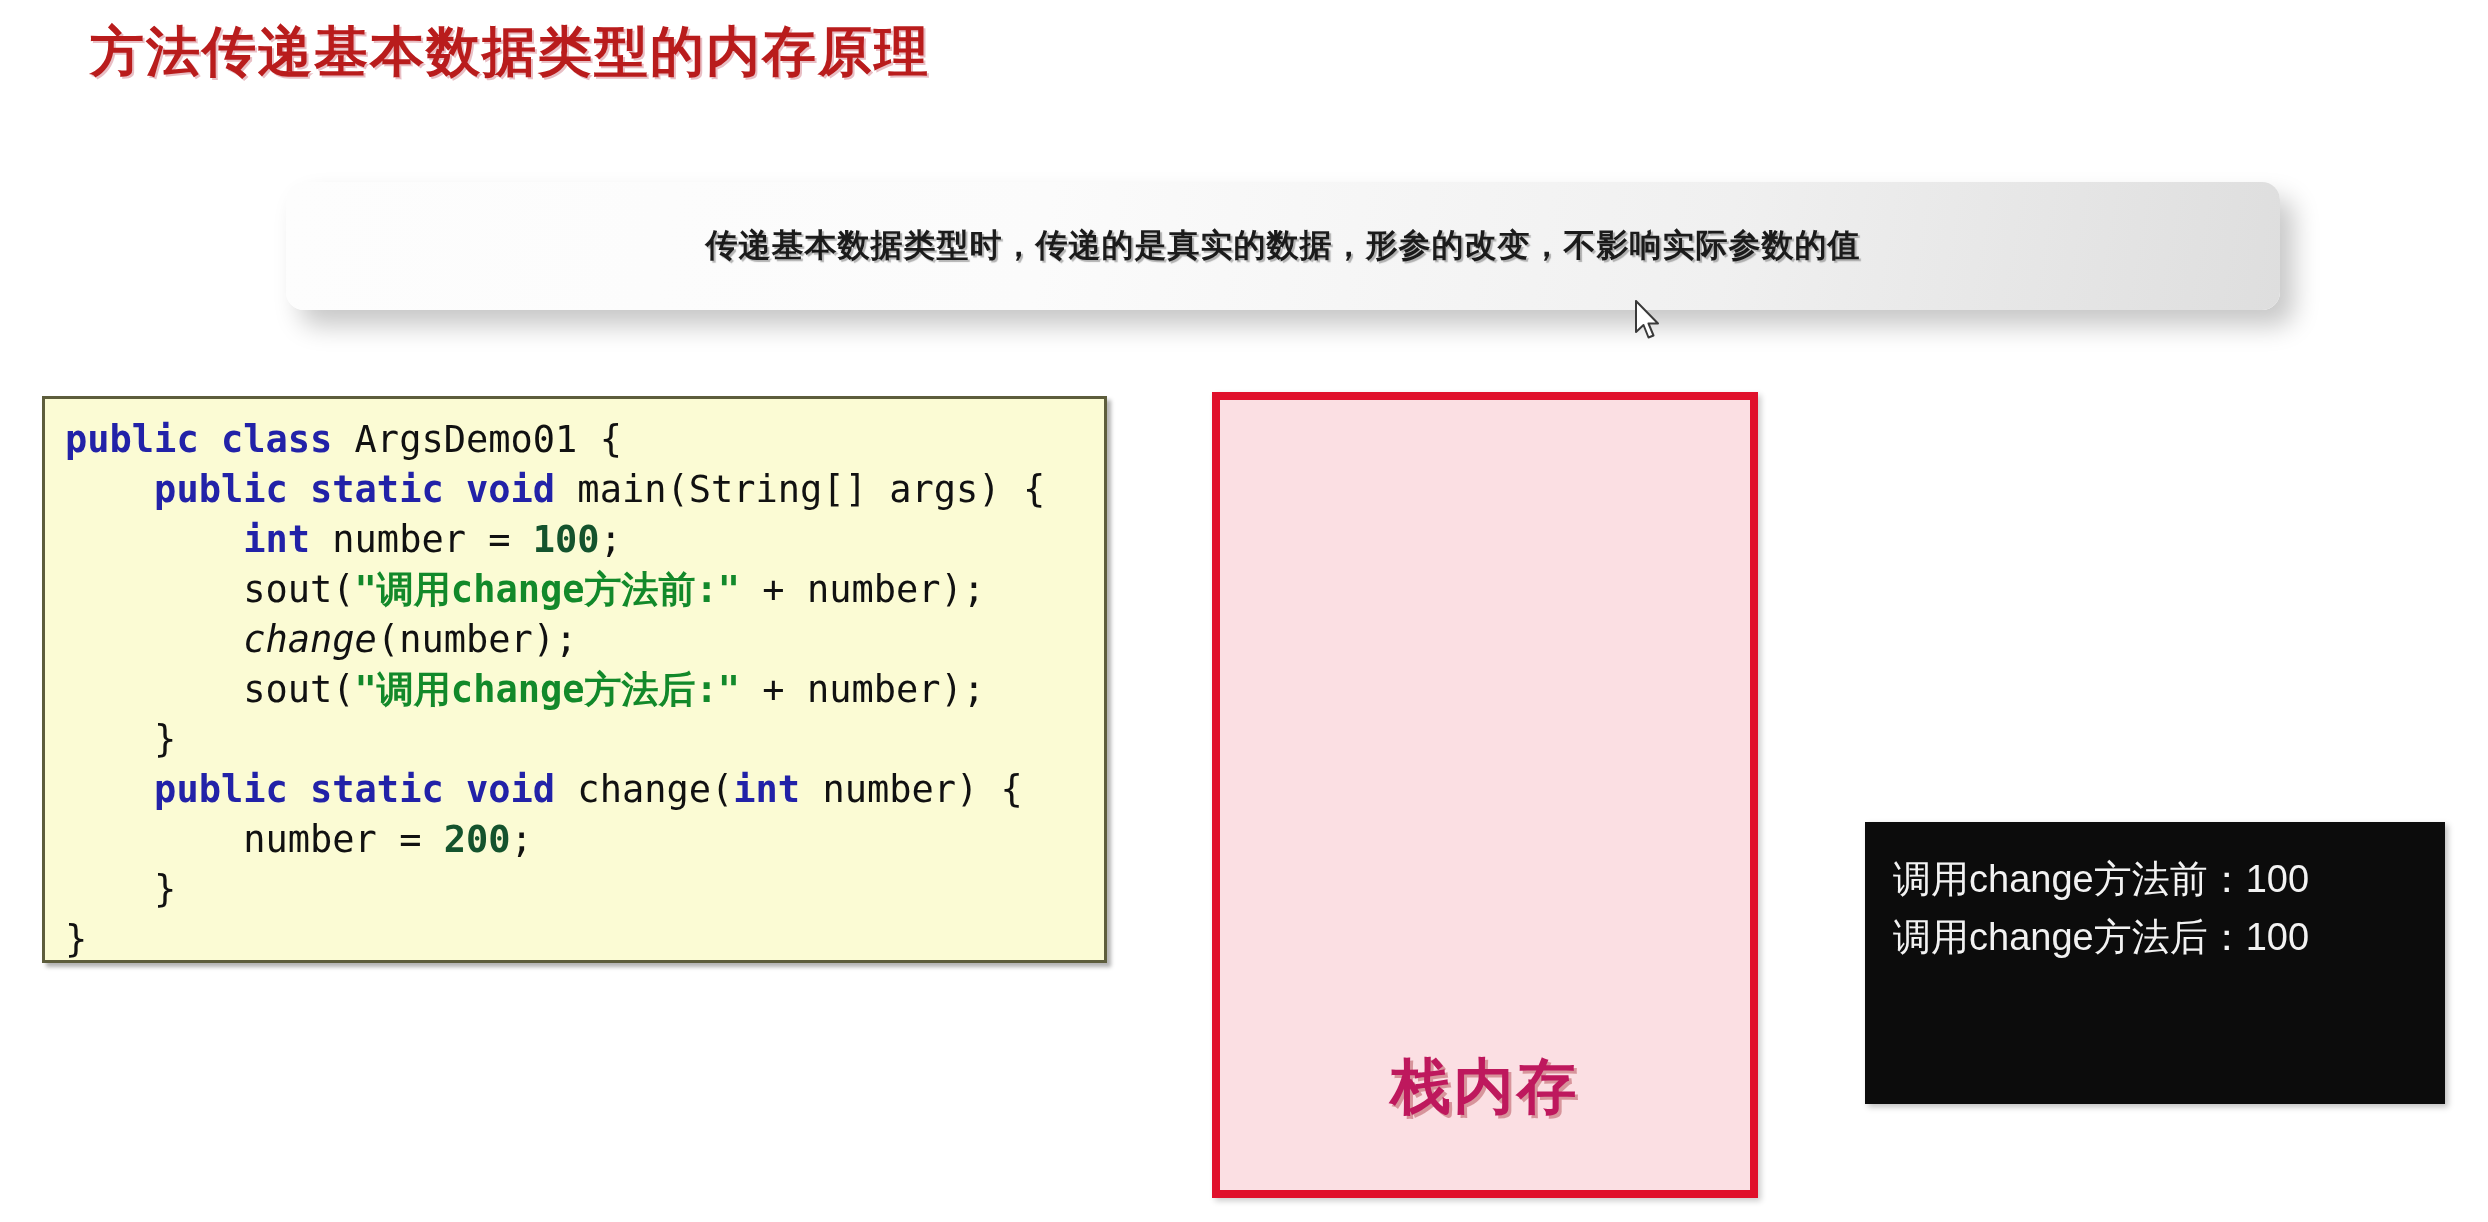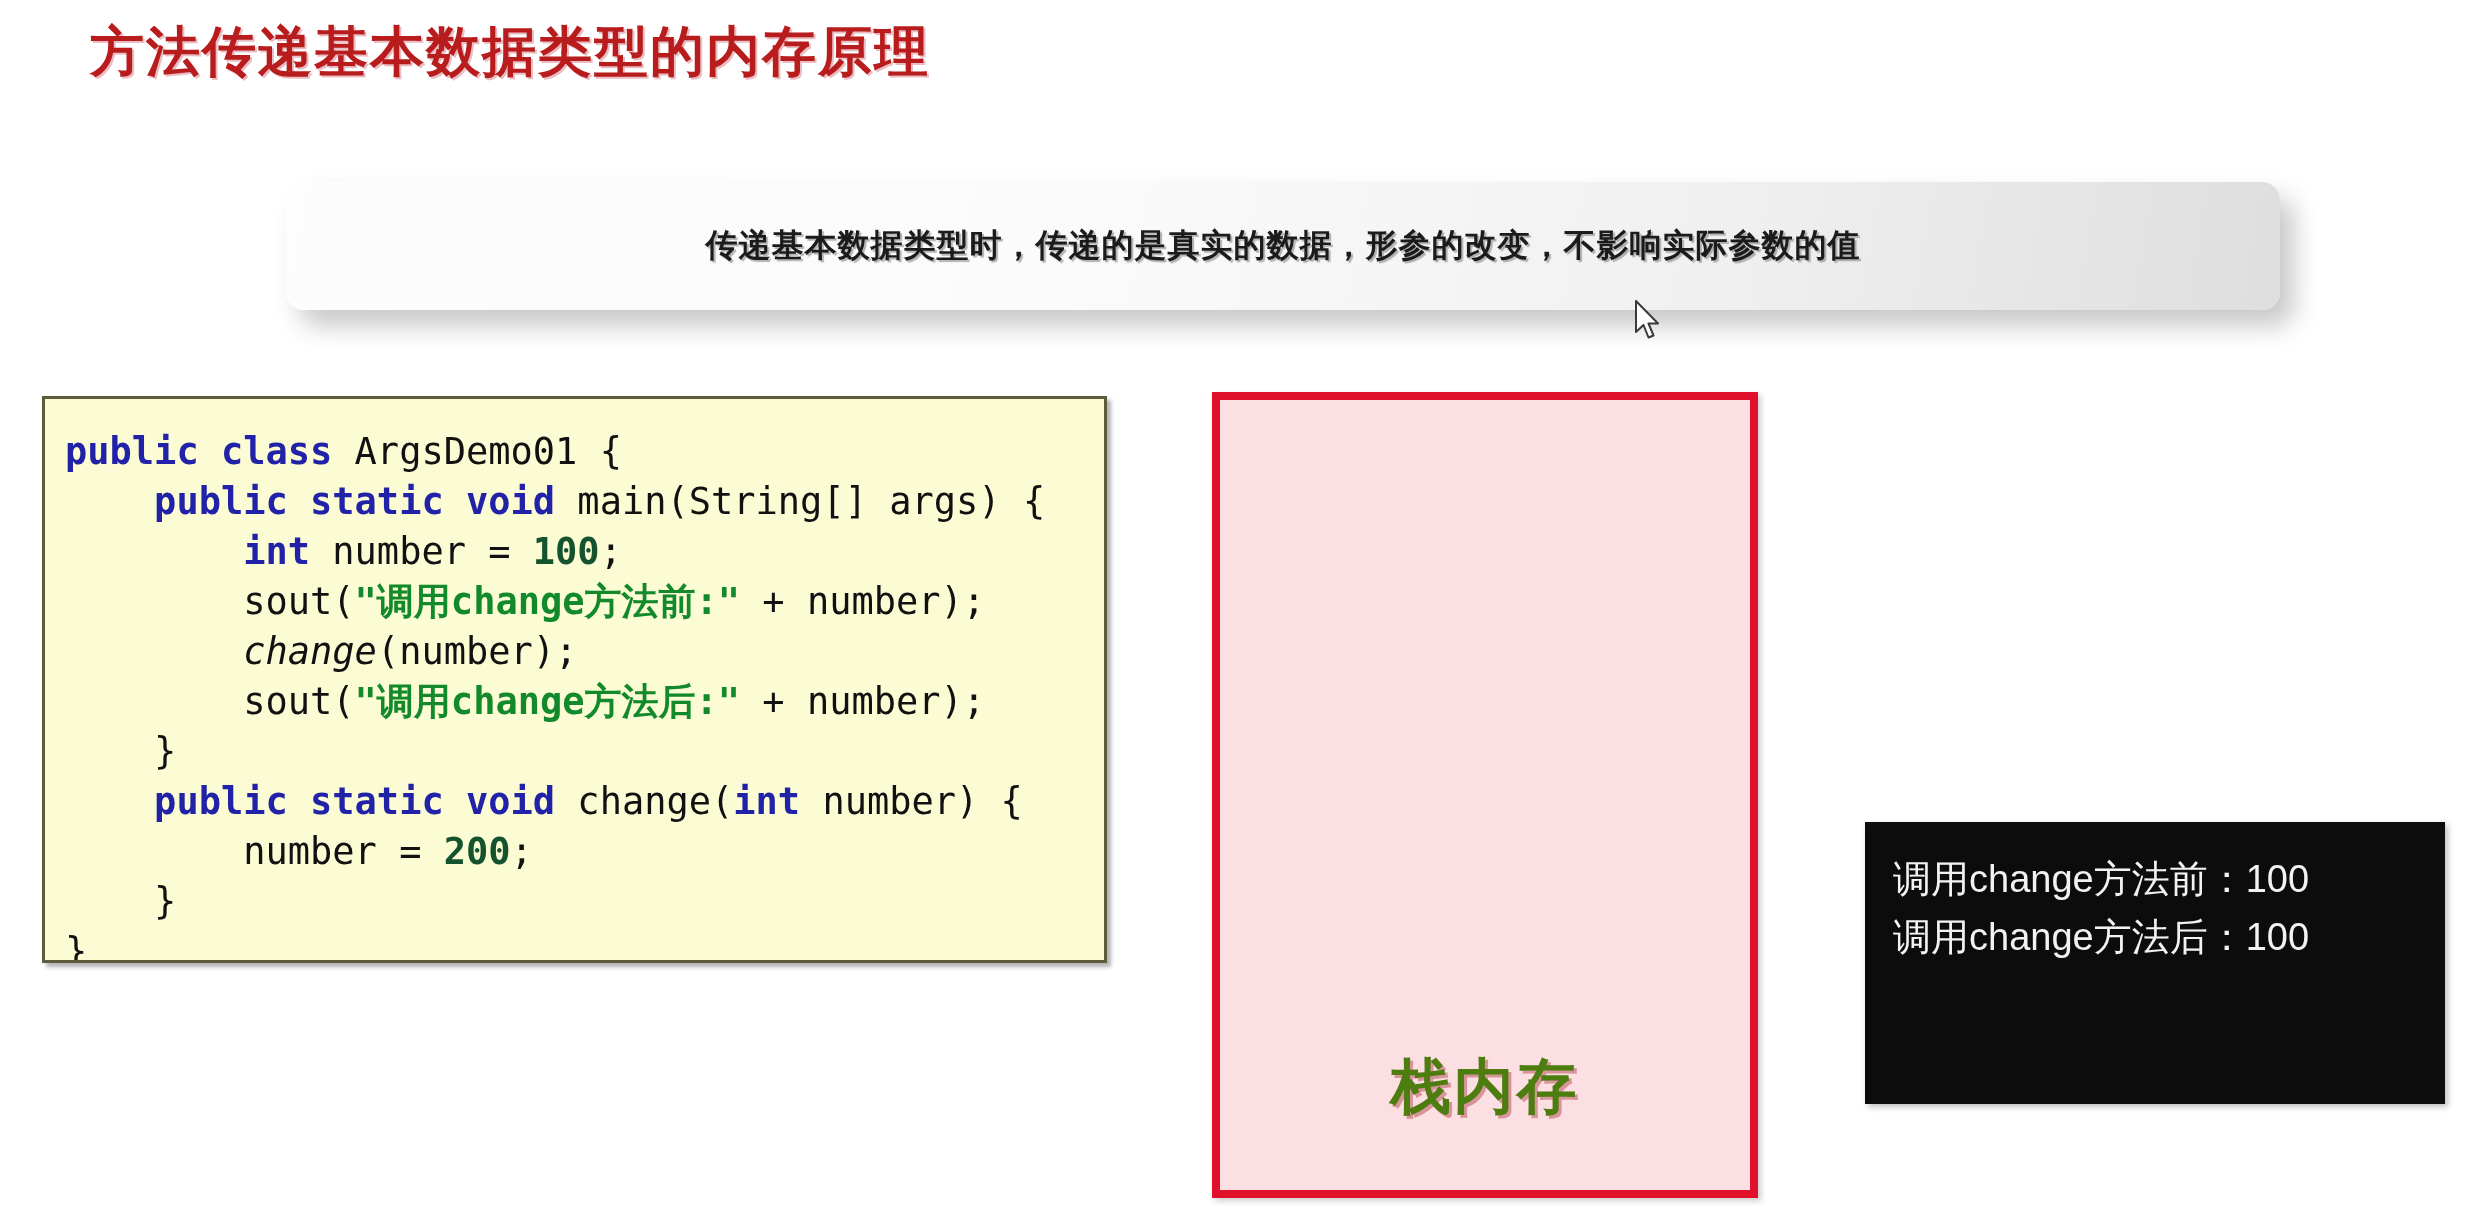--- a/index.html
+++ b/index.html
@@ -55,21 +55,21 @@
   #code-block {
     position: absolute;
     left: 42px;
     top: 396px;
     width: 1065px;
     height: 567px;
     box-sizing: border-box;
     background: #fbfbd4;
     border: 3px solid #5d5d3c;
     box-shadow: 4px 4px 4px rgba(0,0,0,0.30);
-    padding: 28px 0 0 20px;
+    padding: 16px 0 0 20px;
     overflow: hidden;
   }
   #code-lines {
     font-family: "DejaVu Sans Mono", "Liberation Mono", monospace;
     font-size: 37px;
     line-height: 50px;
     color: #111111;
     white-space: pre;
   }
   .code-line { white-space: pre; }
@@ -93,21 +93,21 @@
   }
   #stack-memory-label {
     position: absolute;
     left: 0;
     right: 0;
     bottom: 62px;
     text-align: center;
     font-size: 60px;
     font-weight: bold;
     letter-spacing: 3px;
-    color: #4d7c0f;
+    color: #be185d;
     text-shadow: 3px 3px 0 rgba(150,10,20,0.35);
   }
 
   
   #console-output {
     position: absolute;
     left: 1865px;
     top: 822px;
     width: 580px;
     height: 282px;

